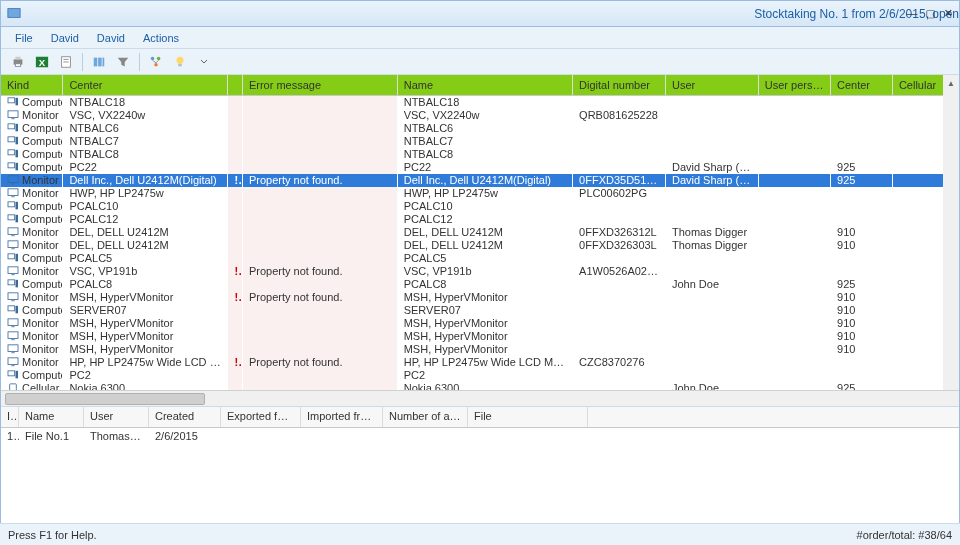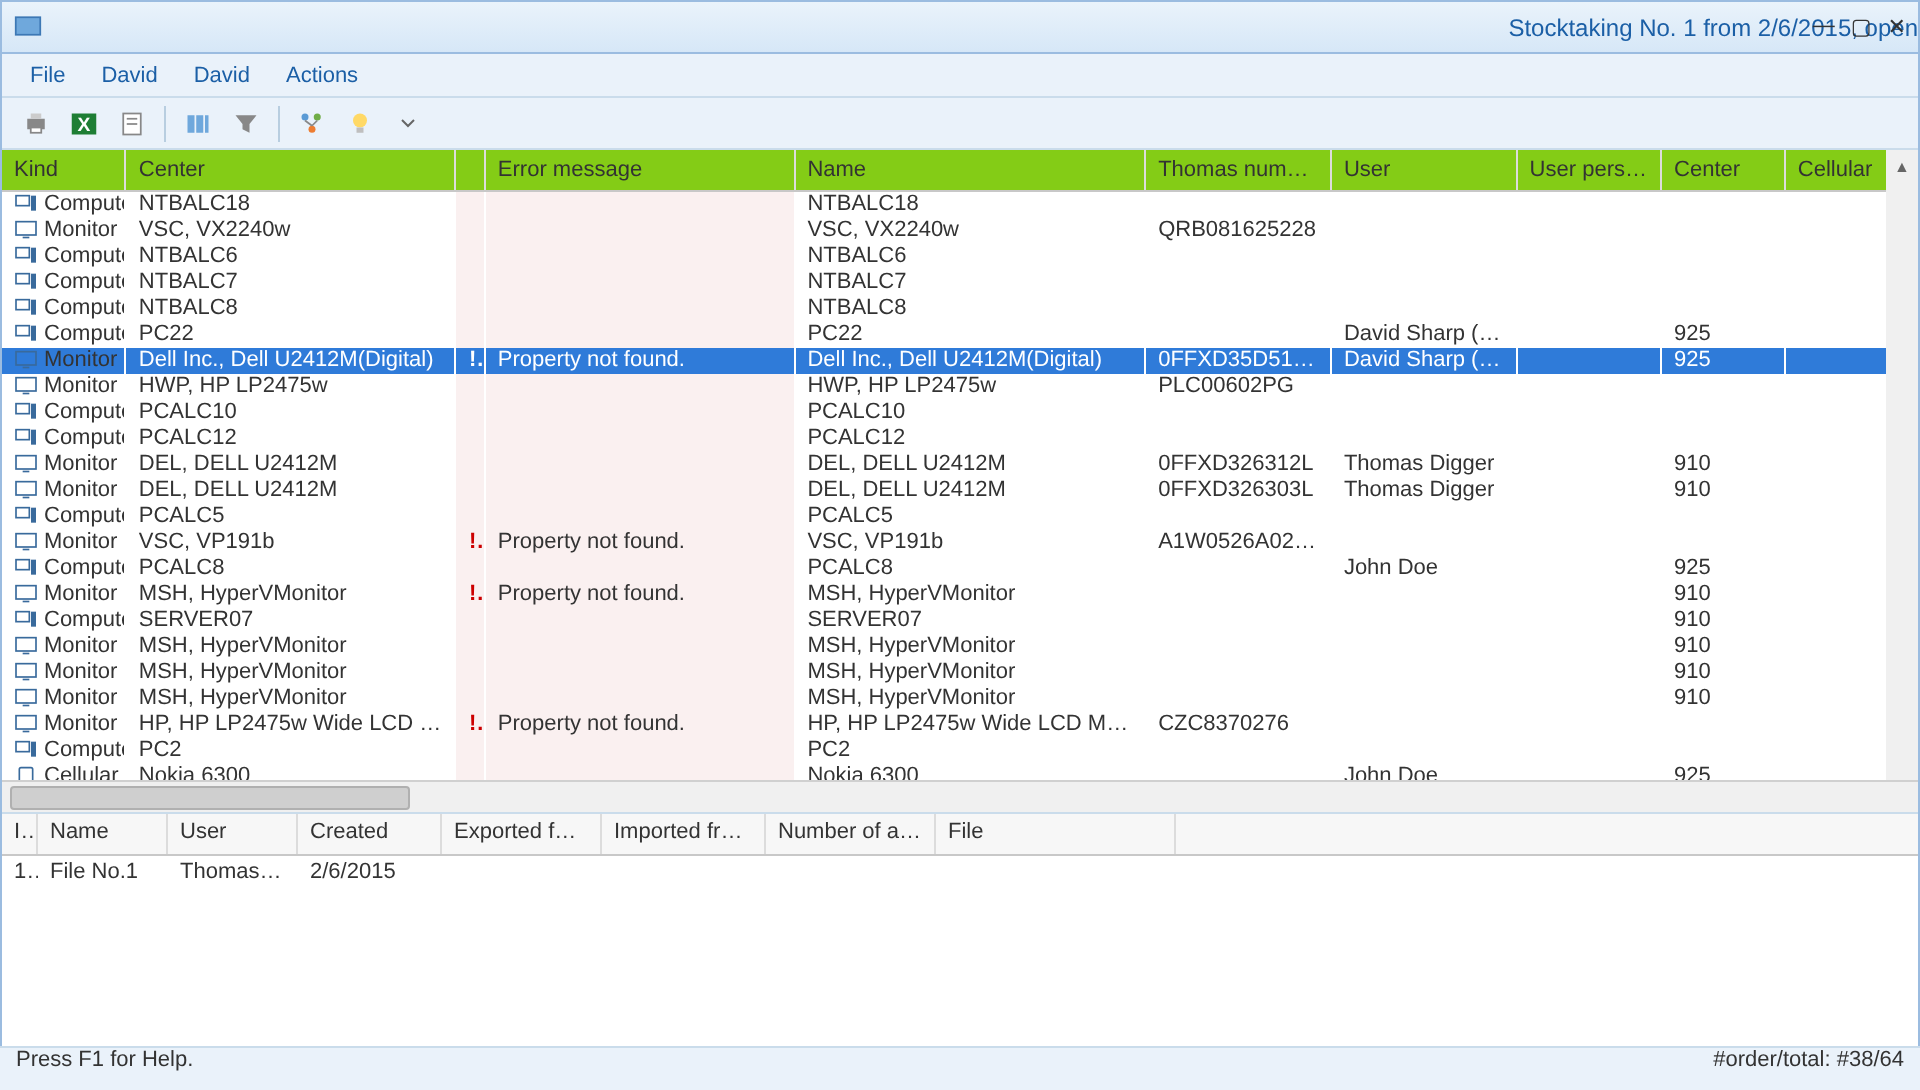--- a/index.html
+++ b/index.html
@@ -42,21 +42,21 @@
 .lower-row div{padding:2px 6px;height:16px;white-space:nowrap;overflow:hidden;text-overflow:ellipsis}
 .lc-idx{width:18px;text-align:center}
 .lc-name{width:65px}
 .lc-user{width:65px}
 .lc-created{width:72px}
 .lc-exp{width:80px}
 .lc-imp{width:82px}
 .lc-num{width:85px}
 .lc-note{width:120px}
 .lower-body{height:94px;background:#fff}
-.statusbar{position:absolute;bottom:0;left:0;right:0;height:22px;background:#eaf2fa;border-top:1px solid #cadceb;display:flex;align-items:flex-start;padding:0 8px;justify-content:space-between;color:#1b5fa6}
+.statusbar{position:absolute;bottom:0;left:0;right:0;height:22px;background:#eaf2fa;border-top:1px solid #cadceb;display:flex;align-items:center;padding:0 8px;justify-content:space-between;color:#1b5fa6}
 .vscroll{position:absolute;right:0;top:0;bottom:0;width:16px;background:#f0f0f0}
 .vscroll .arrow{height:16px;display:flex;align-items:center;justify-content:center;color:#666;font-size:8px}
 </style>
 </head>
 <body>
 
 <div class="titlebar">
   <svg class="icon" viewBox="0 0 16 16">
       <rect x="1" y="3" width="14" height="10" fill="#6fa8dc" stroke="#3d78b5"></rect>
     </svg>
@@ -146,21 +146,21 @@
         <col class="col-center">
         <col class="col-loc">
       </colgroup>
     <thead>
         <tr>
       <th>Kind</th>
       <th>Center</th>
       <th></th>
       <th>Error message</th>
       <th>Name</th>
-      <th>Thomas number</th>
+      <th>Digital number</th>
       <th>User</th>
       <th>User persona...</th>
       <th>Center</th>
       <th>Cellular</th>
     </tr>
       </thead>
     <tbody id="grid-body">
         <tr>
           <td>
             <span class="kind-cell">

